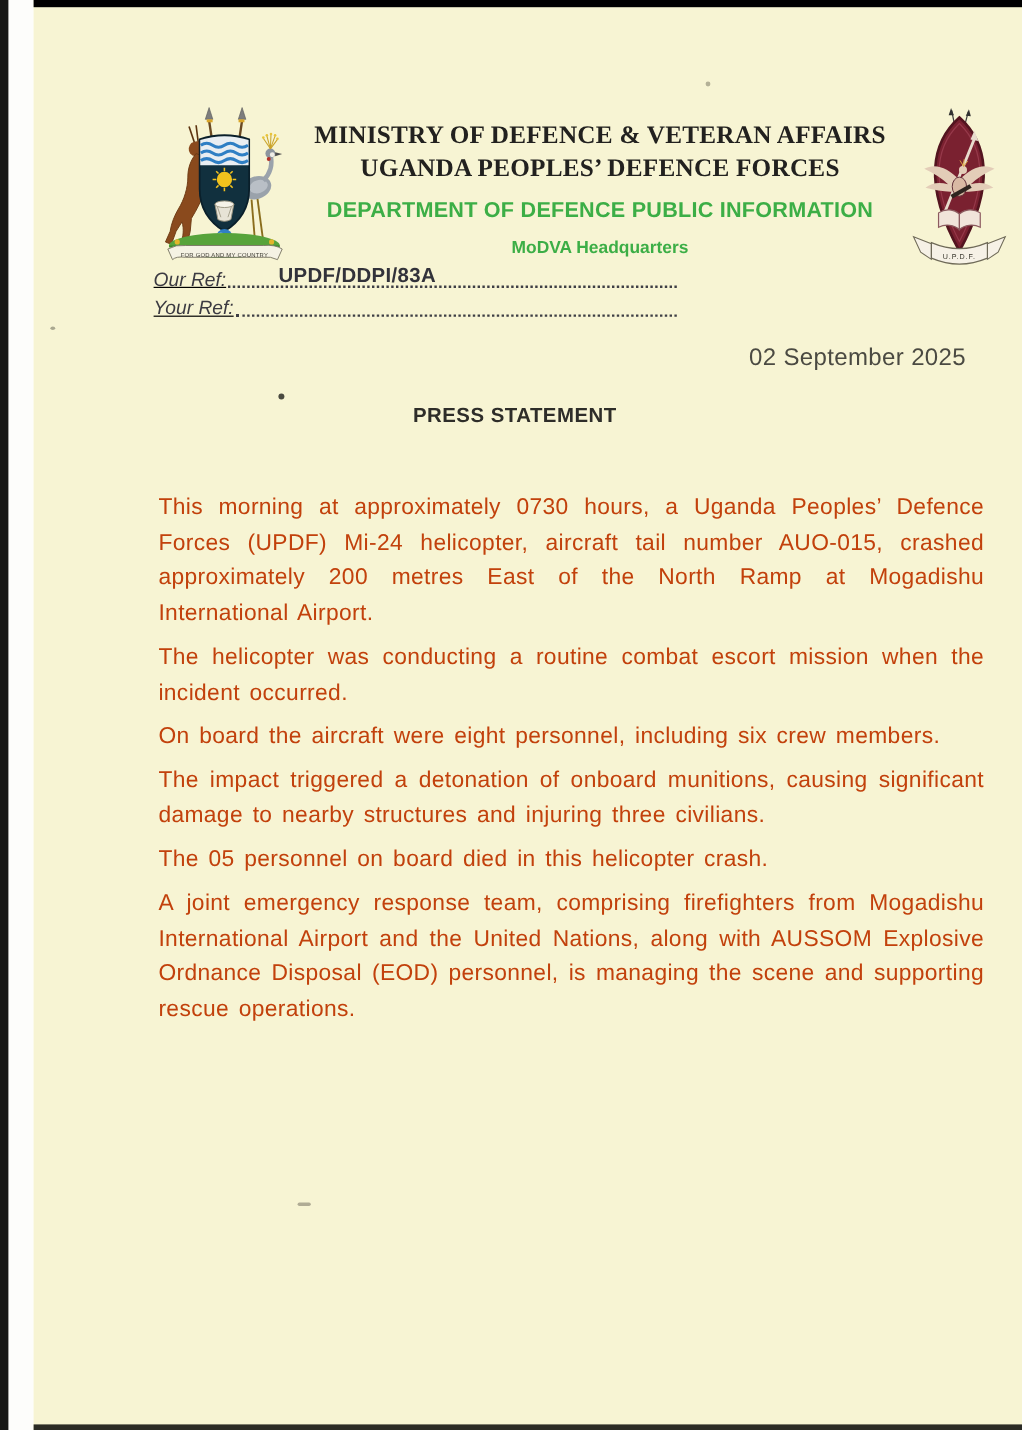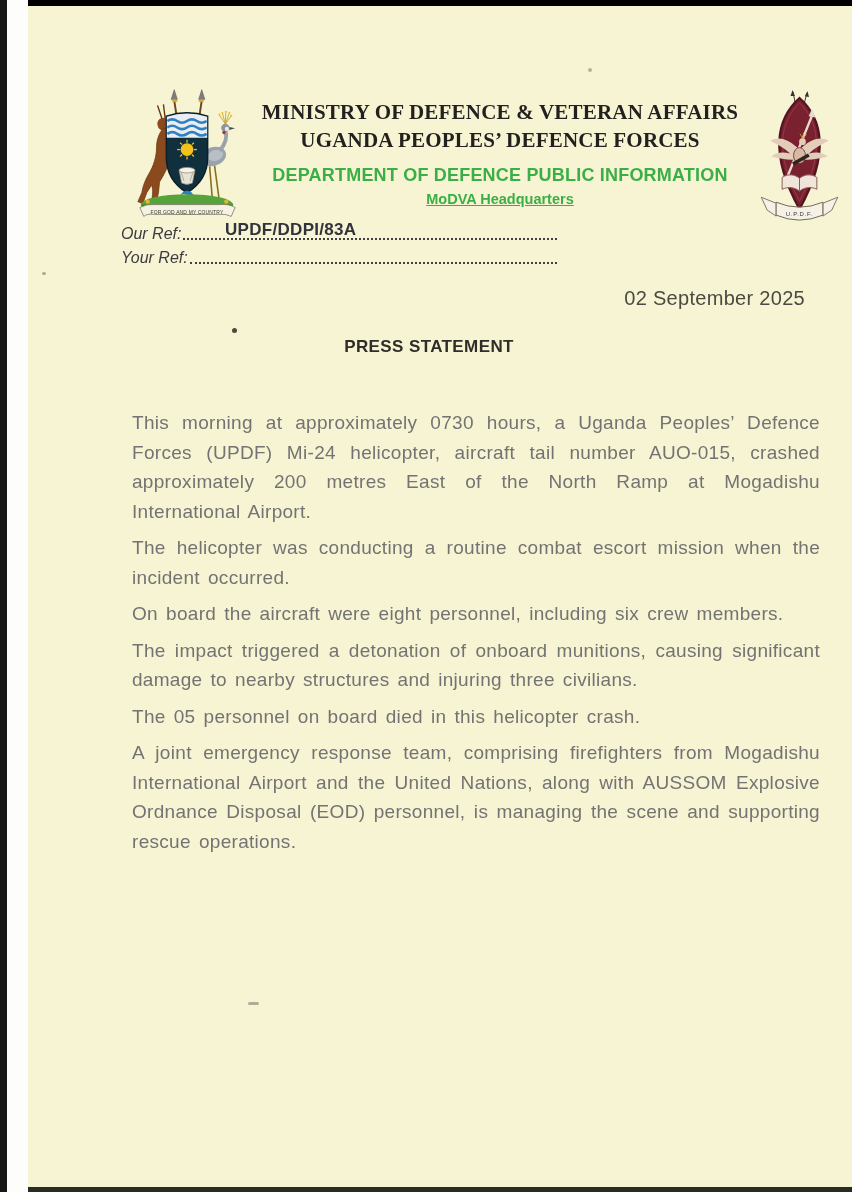--- a/index.html
+++ b/index.html
@@ -9,40 +9,40 @@
   .paper{position:absolute;left:28px;top:0;right:0;bottom:0;background:#f7f4d3;
          border-top:6px solid #000000;border-bottom:5px solid #2b2b25;}
   
   .letterhead{position:absolute;left:0;top:0;width:100%;height:235px;}
   .coa{position:absolute;left:103px;top:80px;width:113px;height:134px;}
   .updf{position:absolute;left:723px;top:84px;width:97px;height:144px;}
   .head-text{position:absolute;left:170px;right:50px;top:92px;text-align:center;}
   .h-serif{font-family:"Liberation Serif","DejaVu Serif",serif;font-weight:bold;
            font-size:21px;line-height:28px;color:#22211f;letter-spacing:0.2px;}
   .h-green{font-size:18px;line-height:22px;font-weight:bold;color:#3cae46;margin-top:10px;letter-spacing:0.2px;}
-  .h-green-sm{font-size:14.5px;line-height:18px;font-weight:bold;color:#3cae46;margin-top:4px;text-decoration:underline;}
-  
-  .refs{position:absolute;left:93px;top:213px;width:436px;}
+  .h-green-sm{font-size:14.5px;line-height:18px;font-weight:bold;color:#3cae46;margin-top:12px;}
+  
+  .refs{position:absolute;left:100px;top:213px;width:436px;text-decoration:underline;}
   .ref-row{position:relative;display:flex;align-items:flex-end;height:24px;}
   .ref-label{font-style:italic;font-size:16px;color:#3c3b42;white-space:nowrap;}
   .ref-dots{flex:1;border-bottom:2px dotted #3e3e44;margin:0 0 3px 2px;height:0;}
   .ref-value{position:absolute;left:104px;bottom:3px;font-weight:bold;font-size:17px;
              color:#32323a;letter-spacing:0.3px;}
   
   .date{position:absolute;right:47px;top:281px;font-size:20px;color:#4b4a42;letter-spacing:0.3px;}
   .pen-dot{position:absolute;left:204px;top:322px;width:5px;height:5px;border-radius:50%;
            background:#2b2b26;opacity:.85;}
   .title{position:absolute;left:8px;right:30px;top:331px;text-align:center;font-weight:bold;
          font-size:17px;color:#2e2d29;letter-spacing:0.4px;}
   .subtitle-wrap{position:absolute;left:0;right:30px;top:362px;text-align:center;}
   .subtitle{display:inline-block;font-size:19px;color:#3b3a34;letter-spacing:0.3px;
             border-bottom:2px solid #4c4b43;padding:0 2px 3px 2px;}
   
   .bodytext{position:absolute;left:104px;top:402px;width:688px;}
-  .bodytext p{margin:0 0 7px 0;font-size:19px;line-height:29.5px;color:#737373;
+  .bodytext p{margin:0 0 7px 0;font-size:19px;line-height:29.5px;color:#c2410c;
               text-align:justify;letter-spacing:0.3px;word-spacing:2.5px;}
   .bodytext p:last-child{margin-bottom:0;}
   
   .speck1{position:absolute;left:14px;top:266px;width:4px;height:3px;background:rgba(75,75,62,.45);border-radius:50%;}
   .speck2{position:absolute;left:220px;top:996px;width:11px;height:3px;background:rgba(105,100,88,.5);border-radius:2px;}
   .speck3{position:absolute;left:560px;top:62px;width:4px;height:4px;background:rgba(80,78,62,.4);border-radius:50%;}
 </style>
 </head>
 <body>
 

